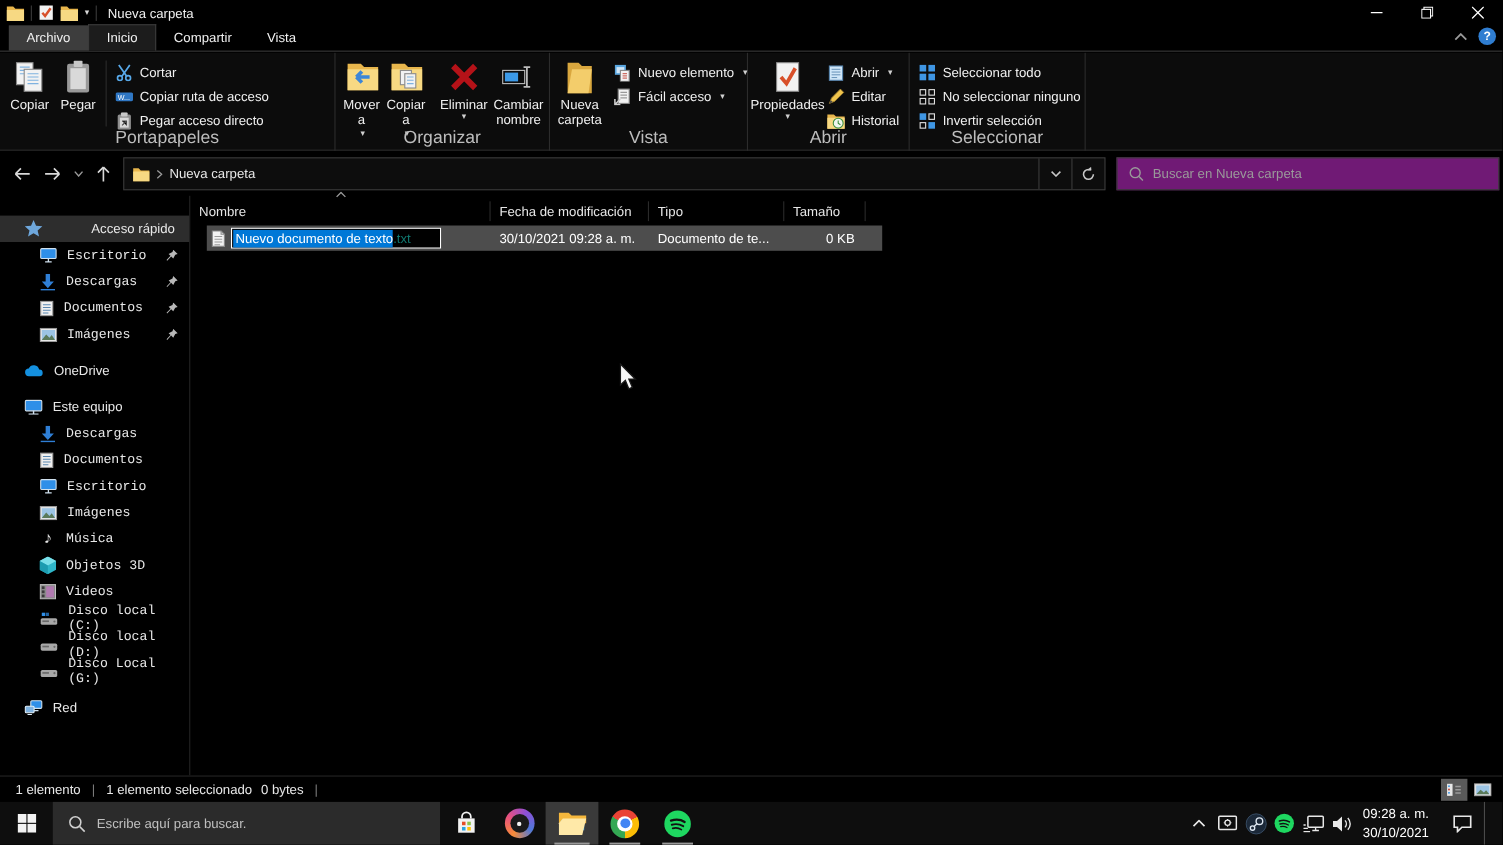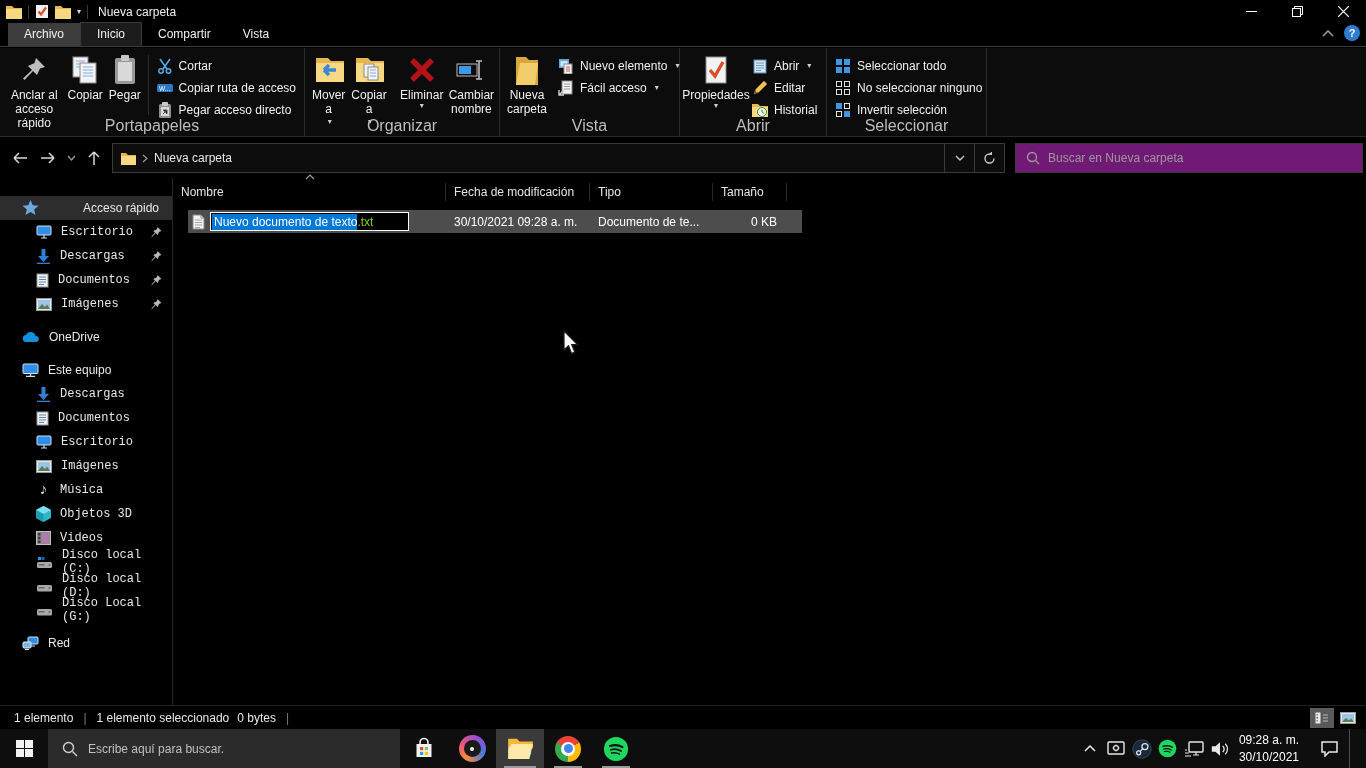--- a/index.html
+++ b/index.html
@@ -56,28 +56,28 @@
   .side-item.hl { background:#2d2d2d;gap:44px; }
   .side-gap { height:9px; }
   .content { position:absolute; left:173px; top:0; right:0; height:527px; }
   .cols-head { display:flex; align-items:center; height:26px; margin-top:1px; color:#e6e6e6; position:relative; }
   .col { padding-left:8px; border-right:1px solid #2a2a2a; height:18px; display:flex; align-items:center; }
   .col.name { width:273px; position:relative; }
   .col.modified { width:144px; }
   .col.type { width:123px; }
   .col.size { width:74px; }
   .sort-arrow { position:absolute; left:132px; top:-9px; }
-  .filerow { display:flex; align-items:center; height:23px; width:614px; margin-left:15px; margin-top:5px; background:#4d4d4d; color:#fff; }
+  .filerow { display:flex; align-items:center; height:23px; width:614px; margin-left:15px; background:#4d4d4d; color:#fff; }
   .frow-name { width:258px; display:flex; align-items:center; gap:5px; padding-left:4px; }
   .frow-mod { width:144px; padding-left:8px; }
   .frow-type { width:123px; padding-left:8px; }
   .frow-size { width:74px; text-align:right; padding-right:10px; }
   .rename-box { height:19px; background:#000; border:1px solid #fff; display:flex; align-items:center; padding:0 1px; }
   .rename-sel { background:#0078d7; color:#fff; padding:1px 0 1px 2px; }
-  .rename-ext { color:#84cc16; padding-right:34px; }
+  .rename-ext { color:#0f766e; padding-right:26px; }
 
   
   .statusbar { position:absolute; left:0; top:705px; width:1366px; height:24px; background:#000; border-top:1px solid #242424; display:flex; align-items:center; color:#e8e8e8; }
   .sb-sep { color:#7a7a7a; margin:0 10px; }
   .sb-views { position:absolute; right:6px; top:2px; display:flex; gap:2px; }
   .sb-viewbtn { width:24px; height:20px; display:flex; align-items:center; justify-content:center; }
   .sb-viewbtn.active { background:#5a5a5a; }
 
   
   .taskbar { position:absolute; left:0; top:729px; width:1366px; height:39px; background:#0e0e0e; display:flex; align-items:stretch; }
@@ -157,28 +157,20 @@
             <path d="M1 6l5-5 5 5" fill="none" stroke="#9a9a9a" stroke-width="1.6"></path>
           </svg>
       </span>
       <span class="help-circle">?</span>
     </div>
   </div>
 
   <div class="ribbon">
 
     <div class="rgroup" style="width:305px;">
-      <div class="rb-big" style="width:82px;">
-        <span class="ic">
-          <svg width="26" height="28" viewBox="0 0 26 28">
-              <path d="M15 2l9 9-5 1.5L16 19l-4-4-8.5 9L2 22.5 11 14l-4-4L13.5 7z" fill="#bdbdbd"></path>
-            </svg>
-        </span>
-        <span>Anclar al acceso rápido</span>
-      </div>
       <div class="rb-big" style="width:46px;">
         <span class="ic">
           <svg width="28" height="30" viewBox="0 0 28 30">
               <rect x="2" y="2" width="15" height="20" fill="#f2f2f2" stroke="#8a8a8a"></rect>
               <path d="M5 6h9M5 9h9M5 12h9" stroke="#7fb2e0"></path>
               <rect x="9" y="8" width="16" height="20" fill="#f2f2f2" stroke="#8a8a8a"></rect>
               <path d="M12 12h10M12 15h10M12 18h10M12 21h10" stroke="#7fb2e0"></path>
             </svg>
         </span>
         <span>Copiar</span>

